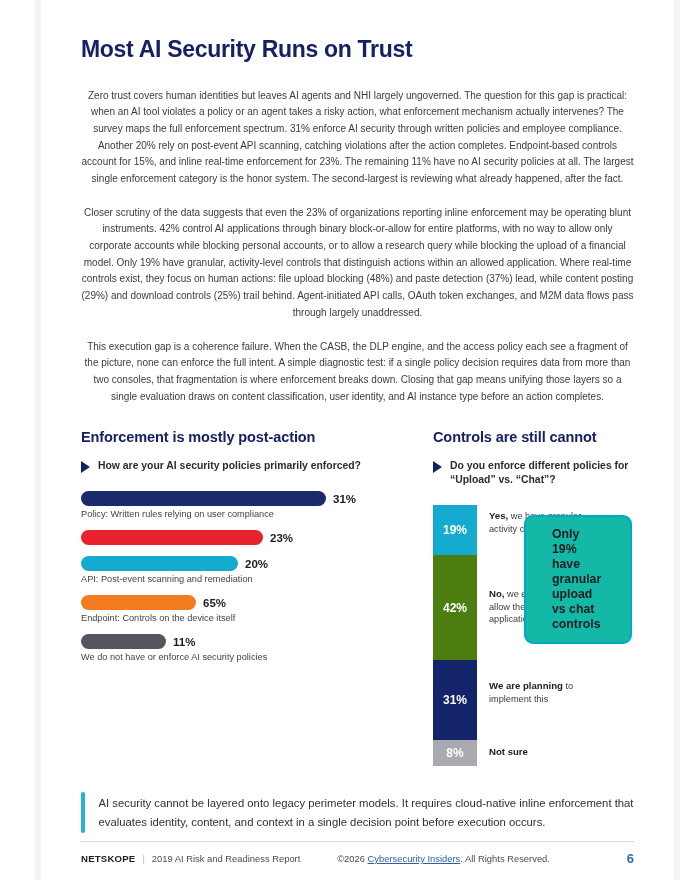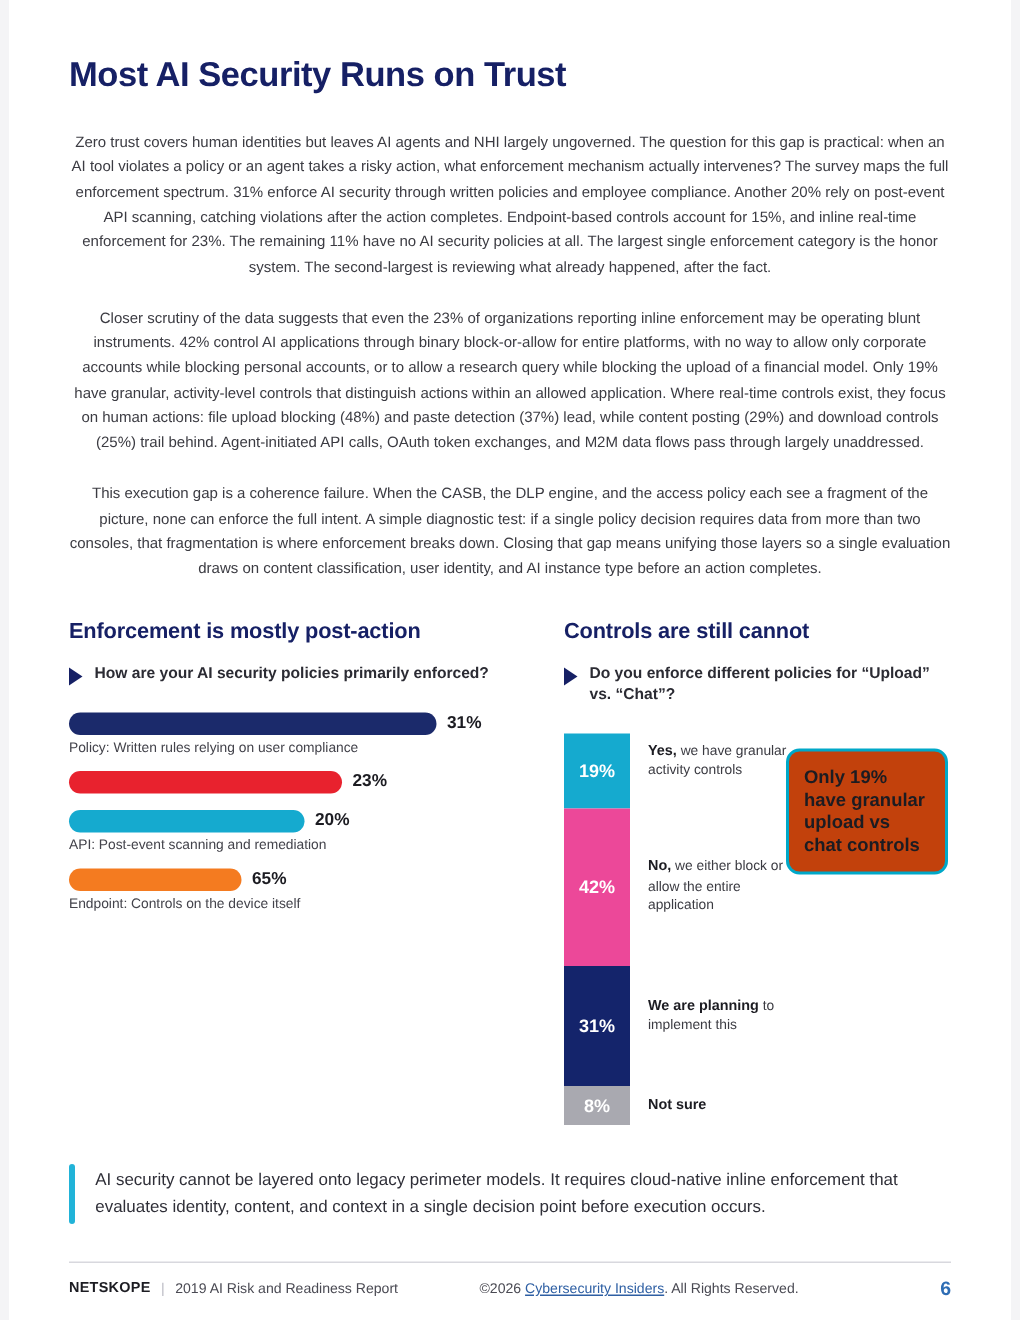--- a/index.html
+++ b/index.html
@@ -15,20 +15,21 @@
     overflow: hidden;
   }
   .page {
     position: absolute;
     inset: 0;
     background: #ffffff;
     border-left: 6px solid #f4f4f6;
     border-right: 6px solid #f4f4f6;
     box-sizing: border-box;
     padding: 0;
+    margin-left: 35px;
   }
   .inner {
     padding: 28px 40px 0 40px;
   }
   h1.page-title {
     font-size: 23px;
     line-height: 1.2;
     font-weight: bold;
     color: #162065;
     margin: 8px 0 24px 0;
@@ -38,20 +39,21 @@
     font-size: 10px;
     line-height: 1.67;
     color: #3b3b42;
     margin: 0 0 17px 0;
     text-align: center;
   }
   
   .charts-row {
     display: flex;
     margin-top: 24px;
+    gap: 22px;
   }
   .chart-col-left { width: 330px; flex: none; }
   .chart-col-right { flex: 1; }
   h2.chart-title {
     font-size: 14.5px;
     font-weight: bold;
     color: #162065;
     margin: 0 0 14px 0;
     letter-spacing: -0.1px;
   }
@@ -119,26 +121,26 @@
     width: 105px;
   }
   .seg-label b { color: #1c1c22; font-weight: bold; font-size: 9.6px; }
   .callout {
     position: absolute;
     right: 2px;
     top: 10px;
     width: 108px;
     border: 2.5px solid #00a8c8;
     border-radius: 9px;
-    padding: 10px 10px;
+    padding: 10px 26px;
     font-size: 12.3px;
     font-weight: bold;
     color: #1c1c22;
     line-height: 1.22;
-    background: #c2410c;
+    background: #14b8a6;
     box-sizing: border-box;
   }
   .right-body { position: relative; }
   
   .quote {
     margin: 26px 40px 0 40px;
     display: flex;
     gap: 14px;
     align-items: stretch;
   }
@@ -230,35 +232,42 @@
                 <span class="bar-val">20%</span>
               </div>
               <div class="bar-label">API: Post-event scanning and remediation</div>
             </div>
             <div class="bar-item">
               <div class="bar-line">
                 <div class="bar" style="width: 115px; background: rgb(244, 123, 32);"></div>
                 <span class="bar-val">65%</span>
               </div>
               <div class="bar-label">Endpoint: Controls on the device itself</div>
+            </div>
+            <div class="bar-item">
+              <div class="bar-line">
+                <div class="bar" style="width: 85px; background: rgb(85, 85, 94);"></div>
+                <span class="bar-val">11%</span>
+              </div>
+              <div class="bar-label">We do not have or enforce AI security policies</div>
             </div>
           </div>
       </div>
 
       <div class="chart-col-right">
         <h2 class="chart-title">Controls are still cannot</h2>
         <div class="q-row">
           <div class="tri"></div>
           <div class="q-text">Do you enforce different policies for “Upload” vs. “Chat”?</div>
         </div>
         <div class="right-body">
           <div class="stack-wrap">
             <div class="stack-col" id="stack-col" style="height: 261px;">
                 <div class="seg" style="height: 50px; background: rgb(21, 170, 207);">19%</div>
-                <div class="seg" style="height: 105px; background: #ec4899;">42%</div>
+                <div class="seg" style="height: 105px; background: #4d7c0f;">42%</div>
                 <div class="seg" style="height: 80px; background: rgb(20, 36, 107);">31%</div>
                 <div class="seg" style="height: 26px; background: rgb(169, 169, 176);">8%</div>
               </div>
             <div class="seg-labels" id="seg-labels">
                 <div class="seg-label" style="top: 5px;"><b>Yes,</b><span> we have granular activity controls</span></div>
                 <div class="seg-label" style="top: 82.5px;"><b>No,</b><span> we either block or allow the entire application</span></div>
                 <div class="seg-label" style="top: 175px;"><b>We are planning</b><span> to implement this</span></div>
                 <div class="seg-label" style="top: 241px;"><b>Not sure</b></div>
               </div>
           </div>

